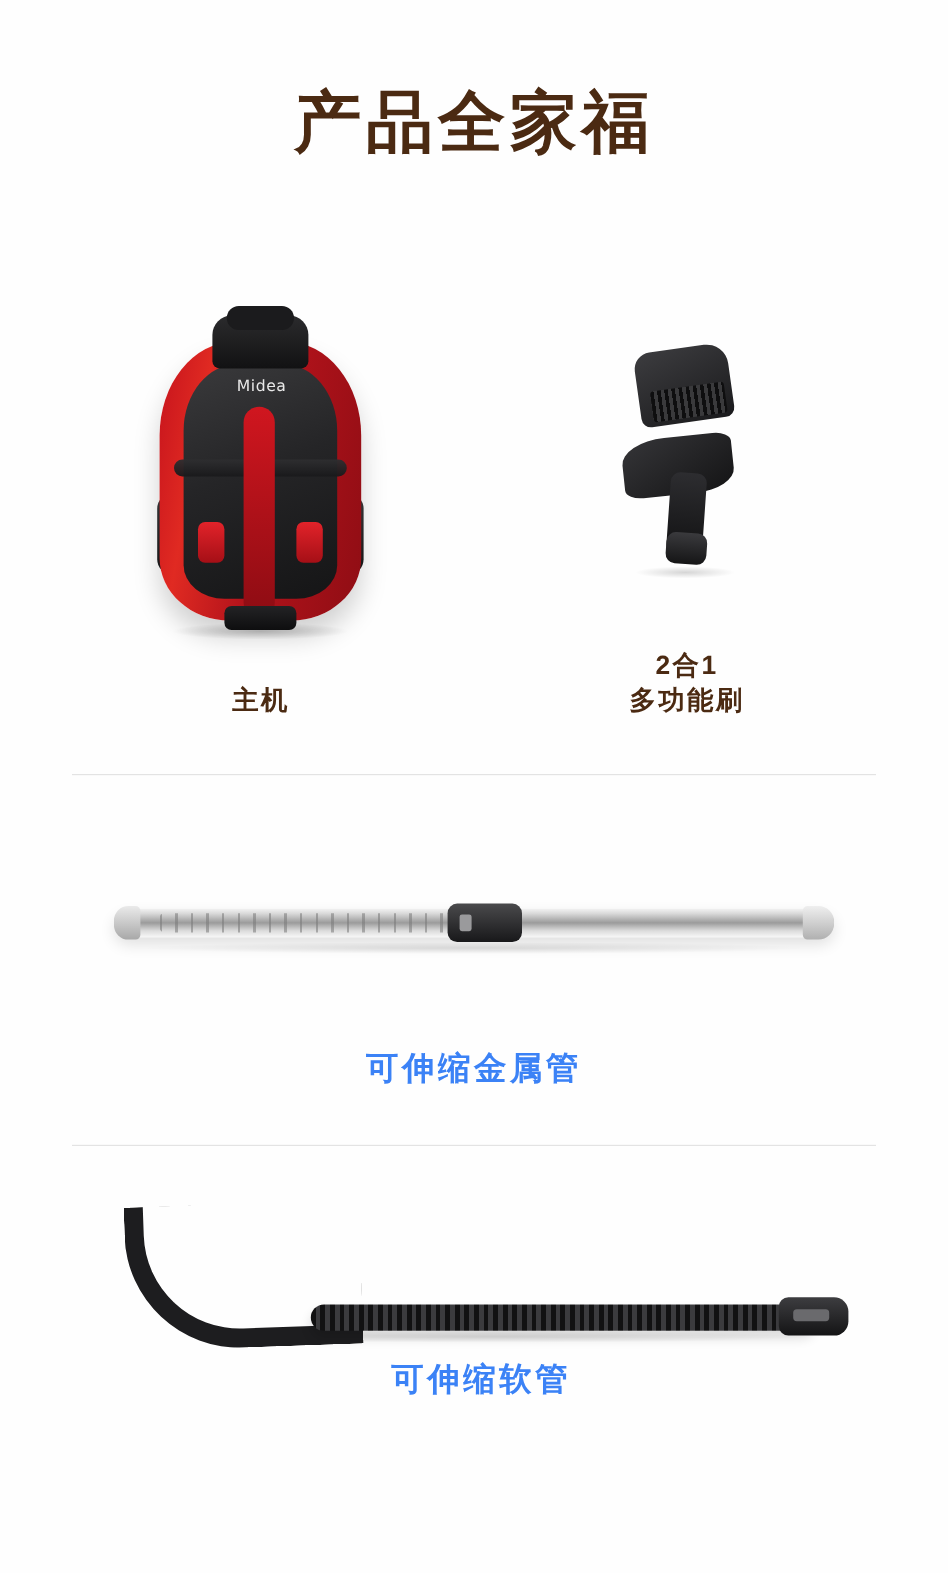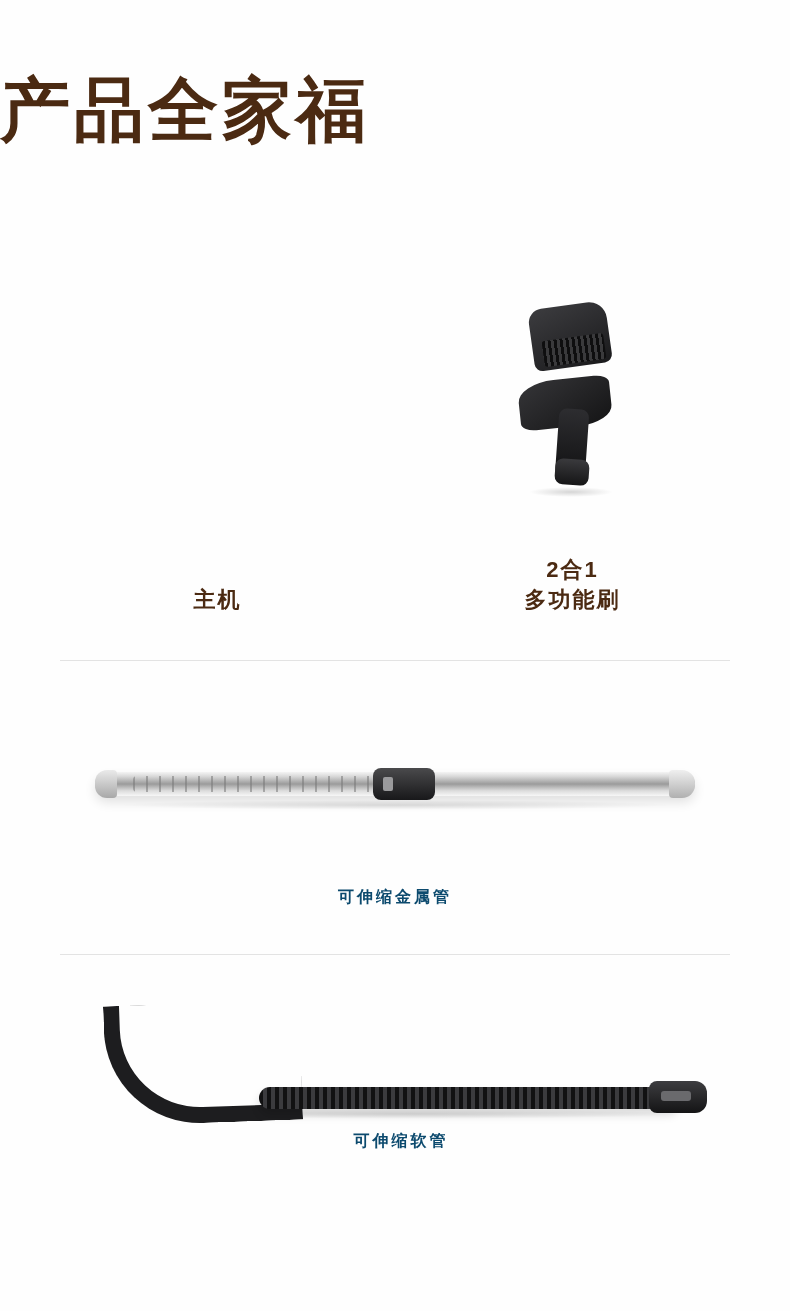--- a/index.html
+++ b/index.html
@@ -17,22 +17,22 @@
   }
   .page {
     width: 790px;
     height: 1311px;
     position: relative;
     background: #fefefe;
   }
 
   
   .title {
-    text-align: left;
-    font-size: 70px;
+    text-align: center;
+    font-size: 56px;
     font-weight: bold;
     letter-spacing: 4px;
     color: #4b2a12;
     padding-top: 72px;
     line-height: 1.1;
     font-family: "DejaVu Sans", "Liberation Sans", sans-serif;
   }
 
   
   .row-top {
@@ -80,24 +80,24 @@
     align-items: center;
   }
   .section-art {
     height: 150px;
     display: flex;
     align-items: center;
     justify-content: center;
     width: 100%;
   }
   .caption-wide {
-    font-size: 16px;
+    font-size: 27px;
     font-weight: bold;
     letter-spacing: 3px;
-    color: #0c4a6e;
+    color: #3b82f6;
     text-align: center;
     font-family: Liberation Mono, monospace;
   }
 
   
   .vac {
     width: 185px;
     height: 290px;
     position: relative;
   }
@@ -402,20 +402,37 @@
 </head>
 <body>
 
 <div class="page">
 
   <div class="title">产品全家福</div>
 
   <div class="row-top">
 
     <div class="prod">
+      <div class="prod-art">
+        <div class="vac">
+          <div class="shadow"></div>
+          <div class="wheel-l"></div>
+          <div class="wheel-r"></div>
+          <div class="shell"></div>
+          <div class="face"></div>
+          <div class="topcap"></div>
+          <div class="handle"></div>
+          <div class="logo">Midea</div>
+          <div class="midbar"></div>
+          <div class="stripe"></div>
+          <div class="btn-l"></div>
+          <div class="btn-r"></div>
+          <div class="foot"></div>
+        </div>
+      </div>
       <div class="caption">主机</div>
     </div>
 
 
     <div class="prod">
       <div class="prod-art">
         <div class="mini">
           <div class="shadow"></div>
           <div class="top"></div>
           <div class="bristles"></div>

